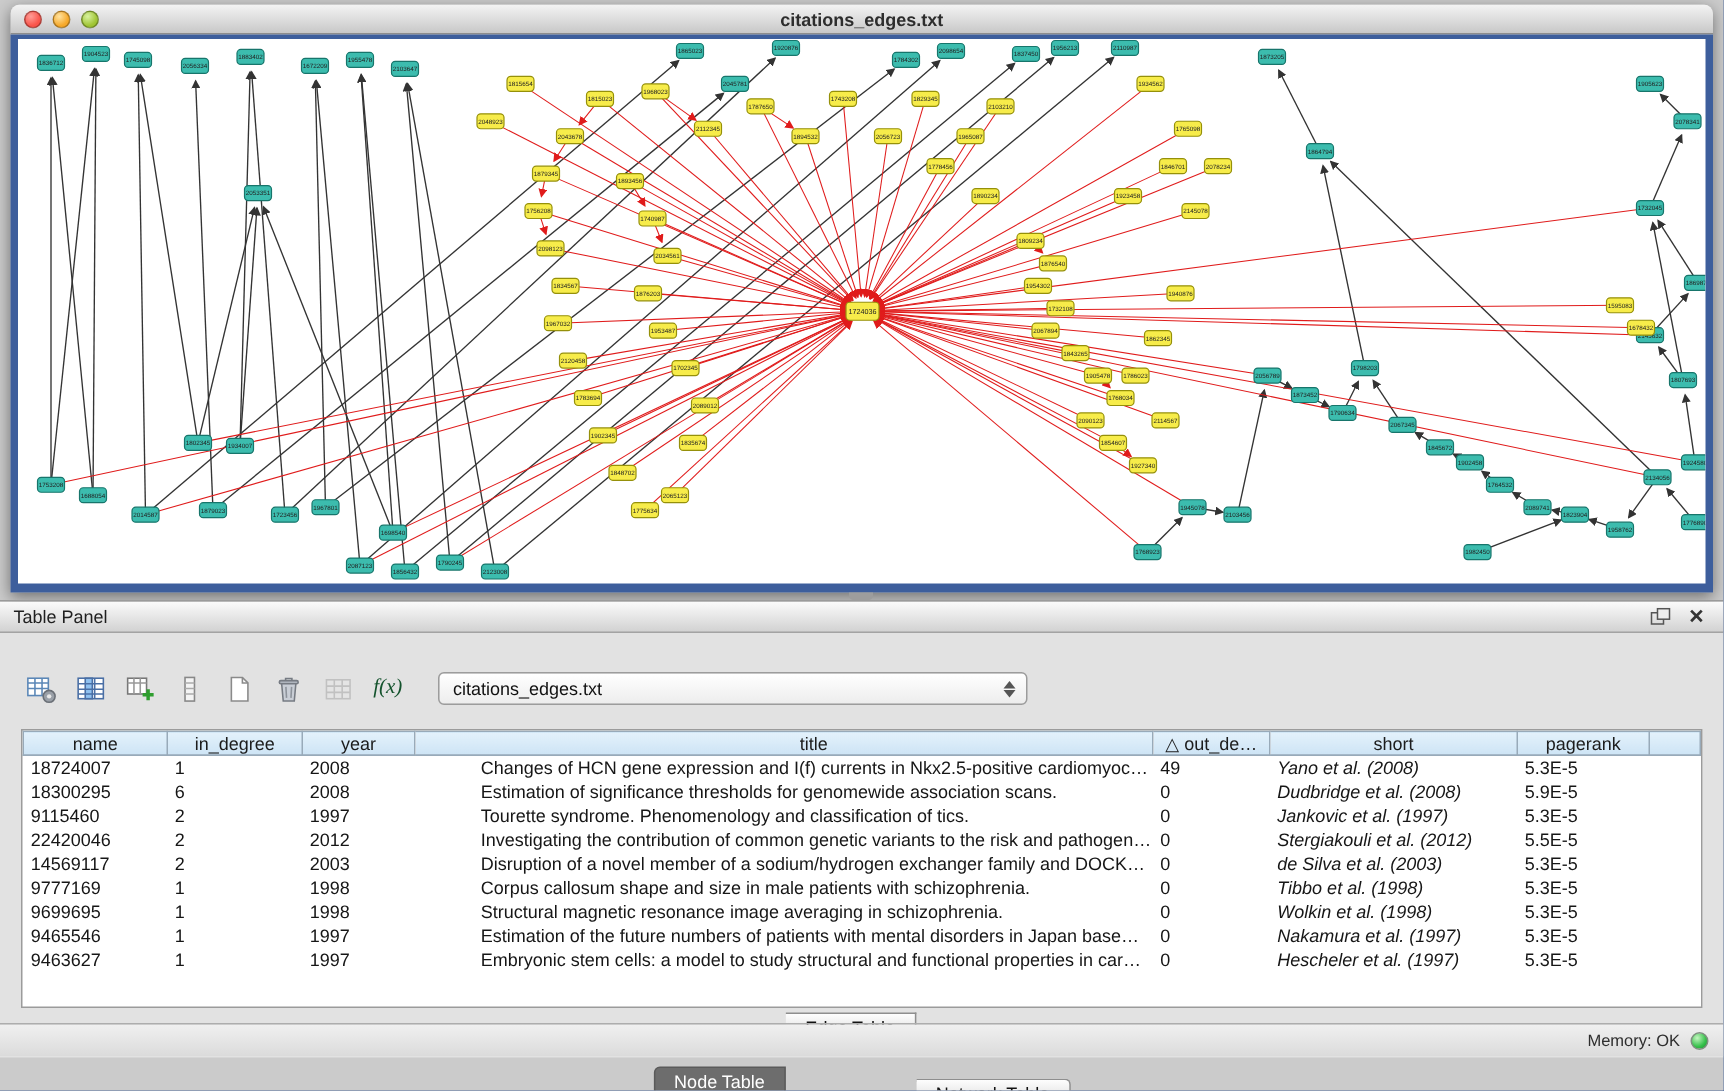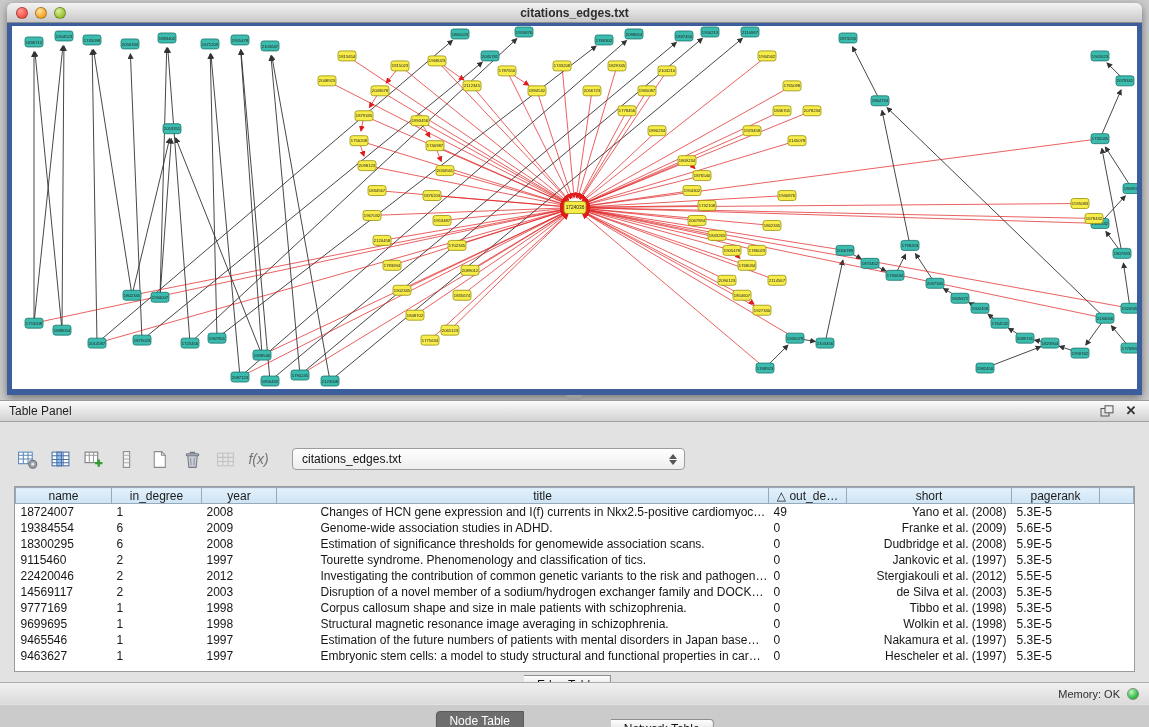--- a/index.html
+++ b/index.html
@@ -26,40 +26,40 @@
   .panel-title { font-size:12px; color:#1f1f1f; }
   .panel-header .spacer { flex:1; }
   .hdr-ico { width:18px; height:16px; display:flex; align-items:center; justify-content:center; margin-left:6px; cursor:default; }
   .close-x { font-size:13px; font-weight:bold; color:#333; line-height:14px; }
 
   .panel-body { position:absolute; left:0; top:422px; width:1149px; height:283px; background:#e2e2e2; }
 
   .toolbar { position:absolute; left:14px; top:22px; height:30px; display:flex; align-items:center; gap:6px; }
   .tb { width:27px; height:26px; background:transparent; border:none; display:flex; align-items:center; justify-content:center; padding:0; }
   .tb svg { width:21px; height:21px; }
-  .fx-label { font-family:Liberation Sans, sans-serif; font-style:italic; font-size:14px; color:#737373; }
+  .fx-label { font-family:Liberation Serif, serif; font-style:italic; font-size:14px; color:#14532d; }
   .combo { margin-left:14px; width:393px; height:22px; background:linear-gradient(#ffffff,#ededed); border:1px solid #9c9c9c; border-radius:4px; display:flex; align-items:center; padding:0 4px 0 9px; }
   .combo-text { flex:1; font-size:12px; color:#111; }
   .combo-arrows { display:flex; flex-direction:column; align-items:center; gap:1px; padding:0 3px; }
   .combo-arrows i { display:block; width:0; height:0; border-left:4px solid transparent; border-right:4px solid transparent; }
   .combo-arrows i.up { border-bottom:5px solid #555; }
   .combo-arrows i.dn { border-top:5px solid #555; }
 
   .table-viewport { position:absolute; left:14px; top:64px; width:1121px; height:186px; background:#fff; border:1px solid #9b9b9b; overflow:hidden; }
   table { border-collapse:collapse; table-layout:fixed; width:100%; font-size:12px; }
   th { background:linear-gradient(#e3f1fb,#cde4f5); border:1px solid #98aab9; height:16px; font-weight:normal; color:#1c1c1c; text-align:center; padding:0 4px; white-space:nowrap; overflow:hidden; }
   td { height:16px; padding:0 5px; color:#161616; white-space:nowrap; overflow:hidden; }
   th.c0, td.c0 { width:96px; }
   th.c1, td.c1 { width:90px; }
   th.c2, td.c2 { width:75px;margin-top:32px; }
   th.c3, td.c3 { width:492px;padding-left:44px; }
   th.c4, td.c4 { width:78px; }
   th.c5, td.c5 { width:165px; }
   th.c6, td.c6 { width:88px; }
-  td.c5 { text-align:right; }
+  td.c5 { text-align:left;font-style:italic; }
 
   .tabs { position:absolute; left:50%; top:253px; transform:translateX(-50%); display:flex; }
   .tab { height:20px; padding:0 13px; font-size:12px; font-family:"Liberation Sans",sans-serif; color:#111; background:linear-gradient(#fdfdfd,#d6d6d6); border:1px solid #8e8e8e; border-left:none; line-height:18px; }
   .tab:first-child { border-left:1px solid #8e8e8e; border-radius:4px 0 0 4px;margin-top:36px; }
   .tab:last-child { border-radius:0 4px 4px 0;margin-top:44px; }
   .tab.active { background:#6d6d6d; color:#fff; border-color:#5a5a5a; }
 
   .statusbar { position:absolute; left:0; top:682px; width:1149px; height:22px; background:linear-gradient(#f0f0f0,#dbdbdb); border-top:1px solid #adadad; display:flex; align-items:center; justify-content:flex-end; padding:0 10px; gap:7px; font-size:11px; color:#2e2e2e; }
   .led { width:12px; height:12px; border-radius:50%; border:1px solid #7f8f7f; background:radial-gradient(circle at 35% 30%, #c4f6c0, #35c04a 60%, #1f8f30); }
 </style>
@@ -781,30 +781,20 @@
               <td class="c0">18724007</td>
               <td class="c1">1</td>
               <td class="c2">2008</td>
               <td class="c3">Changes of HCN gene expression and I(f) currents in Nkx2.5-positive cardiomyoc…</td>
               <td class="c4">49</td>
               <td class="c5">Yano et al. (2008)</td>
               <td class="c6">5.3E-5</td>
               <td class="c7"></td>
             </tr>
             <tr>
-              <td class="c0">19384554</td>
-              <td class="c1">6</td>
-              <td class="c2">2009</td>
-              <td class="c3">Genome-wide association studies in ADHD.</td>
-              <td class="c4">0</td>
-              <td class="c5">Franke et al. (2009)</td>
-              <td class="c6">5.6E-5</td>
-              <td class="c7"></td>
-            </tr>
-            <tr>
               <td class="c0">18300295</td>
               <td class="c1">6</td>
               <td class="c2">2008</td>
               <td class="c3">Estimation of significance thresholds for genomewide association scans.</td>
               <td class="c4">0</td>
               <td class="c5">Dudbridge et al. (2008)</td>
               <td class="c6">5.9E-5</td>
               <td class="c7"></td>
             </tr>
             <tr>

